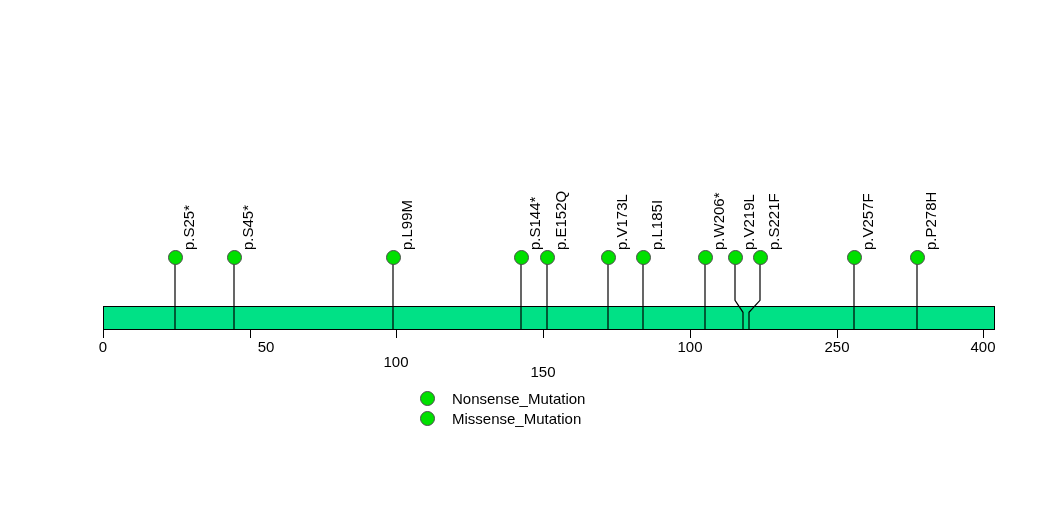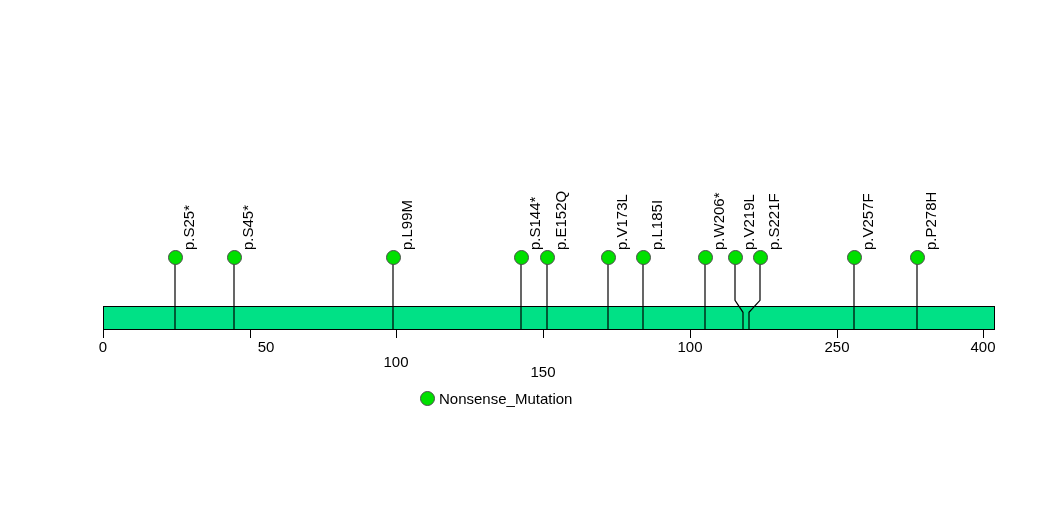--- a/index.html
+++ b/index.html
@@ -70,21 +70,21 @@
     align-items:center;
     height:20px;
   }
   .legend-swatch{
     width:15px;height:15px;border-radius:50%;
     box-sizing:border-box;border:1px solid #4d4d4d;
     flex:0 0 auto;
   }
   .legend-text{
     font-size:15px;line-height:15px;
-    margin-left:4px;white-space:nowrap;
+    margin-left:17px;white-space:nowrap;
     color:#000000;
   }
 </style>
 </head>
 <body>
 
 <div id="plot">
 
   <div class="domain-bar" style="left: 103px; top: 306px; width: 892px; height: 24px; background: rgb(0, 225, 134); border-color: rgb(0, 0, 0);"></div>
 
@@ -166,15 +166,19 @@
       </svg>
       <div class="lolli-head" title="p.P278H" style="left: 909.5px; top: 249.5px; background: rgb(0, 224, 0);"></div>
       <div class="lolli-label" style="left: 922.5px; top: 250px;">p.P278H</div>
     </div>
 
   <div class="legend">
     <div class="legend-row">
       <span class="legend-swatch" style="background: rgb(0, 224, 0);"></span>
       <span class="legend-text">Nonsense_Mutation</span>
     </div>
+    <div class="legend-row">
+      <span class="legend-swatch" style="background: rgb(0, 224, 0);"></span>
+      <span class="legend-text">Missense_Mutation</span>
+    </div>
   </div>
 
 </div>
 
 </body></html>

